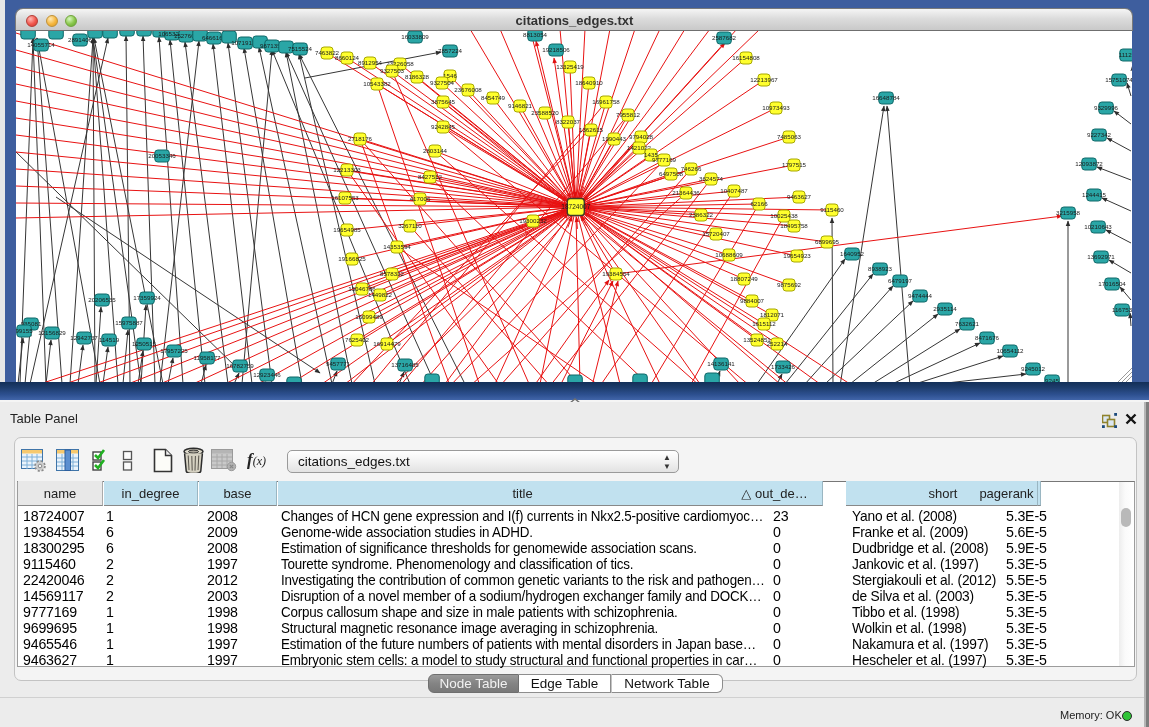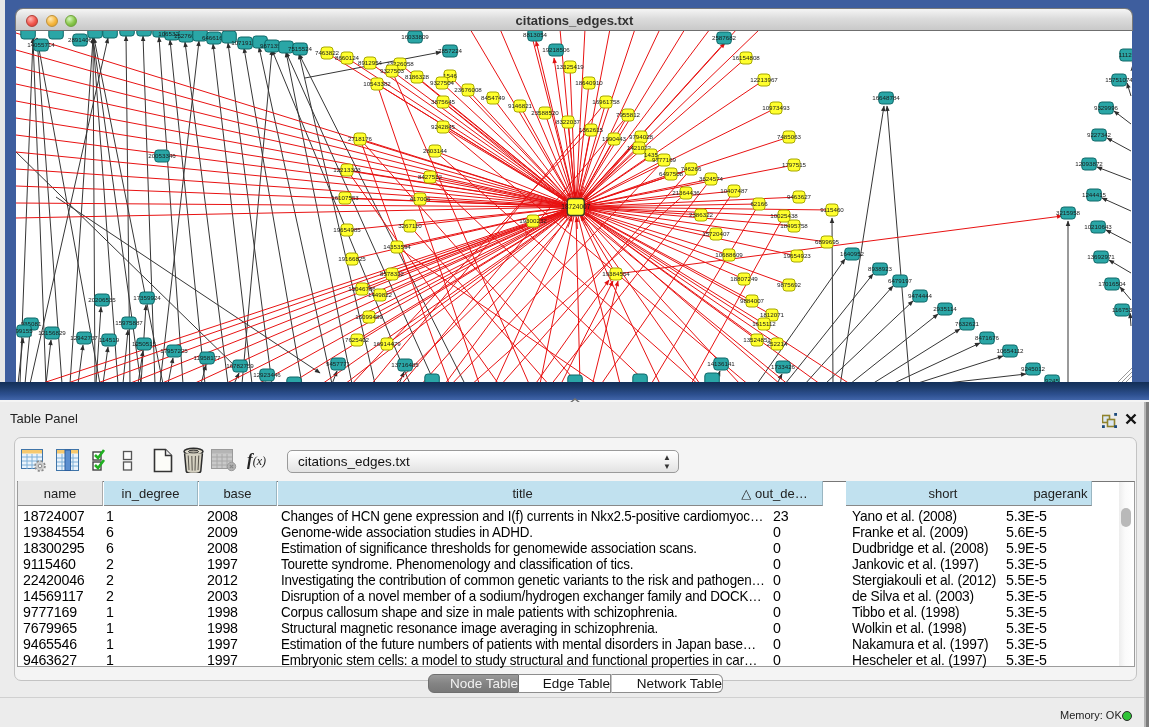--- a/index.html
+++ b/index.html
@@ -29,21 +29,21 @@
 #combo .st{position:absolute;right:7px;top:2px;font-size:8px;color:#333;line-height:9px;text-align:center}
 
 #tbl{left:17px;top:481px;width:1118px;height:186px;background:#fff;border:1px solid #9c9c9c;border-top:1px solid #777}
 .hd{top:481px;height:25px;border-right:1px solid #9ab6c2;background:#c1e1ef;font-size:13px;color:#222;text-align:center;line-height:25px;border-bottom:1px solid #888}
 .row{position:absolute;left:0;width:1134px;height:16px;font-size:14.2px;color:#000;white-space:nowrap;letter-spacing:-0.2px}
 .row span{position:absolute;top:1px}
 .row .sq{transform:scaleX(.945);transform-origin:0 50%}
 .row .sr{transform:scaleX(.97);transform-origin:0 50%}
 
 #tabs{left:428px;top:674px;height:19px;font-size:13.5px}
-.tab{position:absolute;top:0;height:19px;line-height:18px;text-align:right;background:#fff;border:1px solid #8d8d8d;color:#111}
+.tab{position:absolute;top:0;height:19px;line-height:18px;text-align:center;background:#fff;border:1px solid #8d8d8d;color:#111}
 
 #statline{left:0;top:697px;width:1149px;height:1px;background:#d0d0d0}
 #mem{left:1060px;top:709px;font-size:11px;color:#222}
 #memdot{left:1122px;top:711px;width:10px;height:10px;border-radius:50%;background:#2fc437;border:1.5px solid #2a2a2a}
 #rborder{left:1144px;top:402px;width:5px;height:325px;background:linear-gradient(90deg,#b5b5b5 0 2px,#7d7d7d 2px)}
 </style></head>
 <body>
 <div id="desk" class="abs">
   <div id="lstrip" class="abs"></div>
   <div id="titlebar" class="abs"></div>
@@ -667,21 +667,21 @@
 <div id="combo" class="abs">citations_edges.txt<span class="st">▲<br>▼</span></div>
 
 <div id="tbl" class="abs"></div>
 
 <div class="abs hd" style="left:18px;width:85px;background:#e8e8e8;border-right:1px solid #aaa">name</div>
 <div class="abs hd" style="left:104px;width:94px">in_degree</div>
 <div class="abs hd" style="left:199px;width:78px">base</div>
 <div class="abs hd" style="left:278px;width:490px">title</div>
 <div class="abs hd" style="left:727px;width:96px">△ out_de…</div>
 <div class="abs hd" style="left:846px;width:195px">short</div>
-<div class="abs hd" style="left:1030px;width:62px">pagerank</div>
+<div class="abs hd" style="left:976px;width:62px">pagerank</div>
 <div class="row" style="top:507px">
     <span style="left:23px">18724007</span>
     <span style="left:106px">1</span>
     <span style="left:207px">2008</span>
     <span class="sq" style="left:281px">Changes of HCN gene expression and I(f) currents in Nkx2.5-positive cardiomyoc…</span>
     <span style="left:773px">23</span>
     <span class="sr" style="left:852px">Yano et al. (2008)</span>
     <span style="left:1006px">5.3E-5</span>
   </div>
 <div class="row" style="top:523px">
@@ -732,21 +732,21 @@
 <div class="row" style="top:603px">
     <span style="left:23px">9777169</span>
     <span style="left:106px">1</span>
     <span style="left:207px">1998</span>
     <span class="sq" style="left:281px">Corpus callosum shape and size in male patients with schizophrenia.</span>
     <span style="left:773px">0</span>
     <span class="sr" style="left:852px">Tibbo et al. (1998)</span>
     <span style="left:1006px">5.3E-5</span>
   </div>
 <div class="row" style="top:619px">
-    <span style="left:23px">7679965</span>
+    <span style="left:23px">9699695</span>
     <span style="left:106px">1</span>
     <span style="left:207px">1998</span>
     <span class="sq" style="left:281px">Structural magnetic resonance image averaging in schizophrenia.</span>
     <span style="left:773px">0</span>
     <span class="sr" style="left:852px">Wolkin et al. (1998)</span>
     <span style="left:1006px">5.3E-5</span>
   </div>
 <div class="row" style="top:635px">
     <span style="left:23px">9465546</span>
     <span style="left:106px">1</span>

